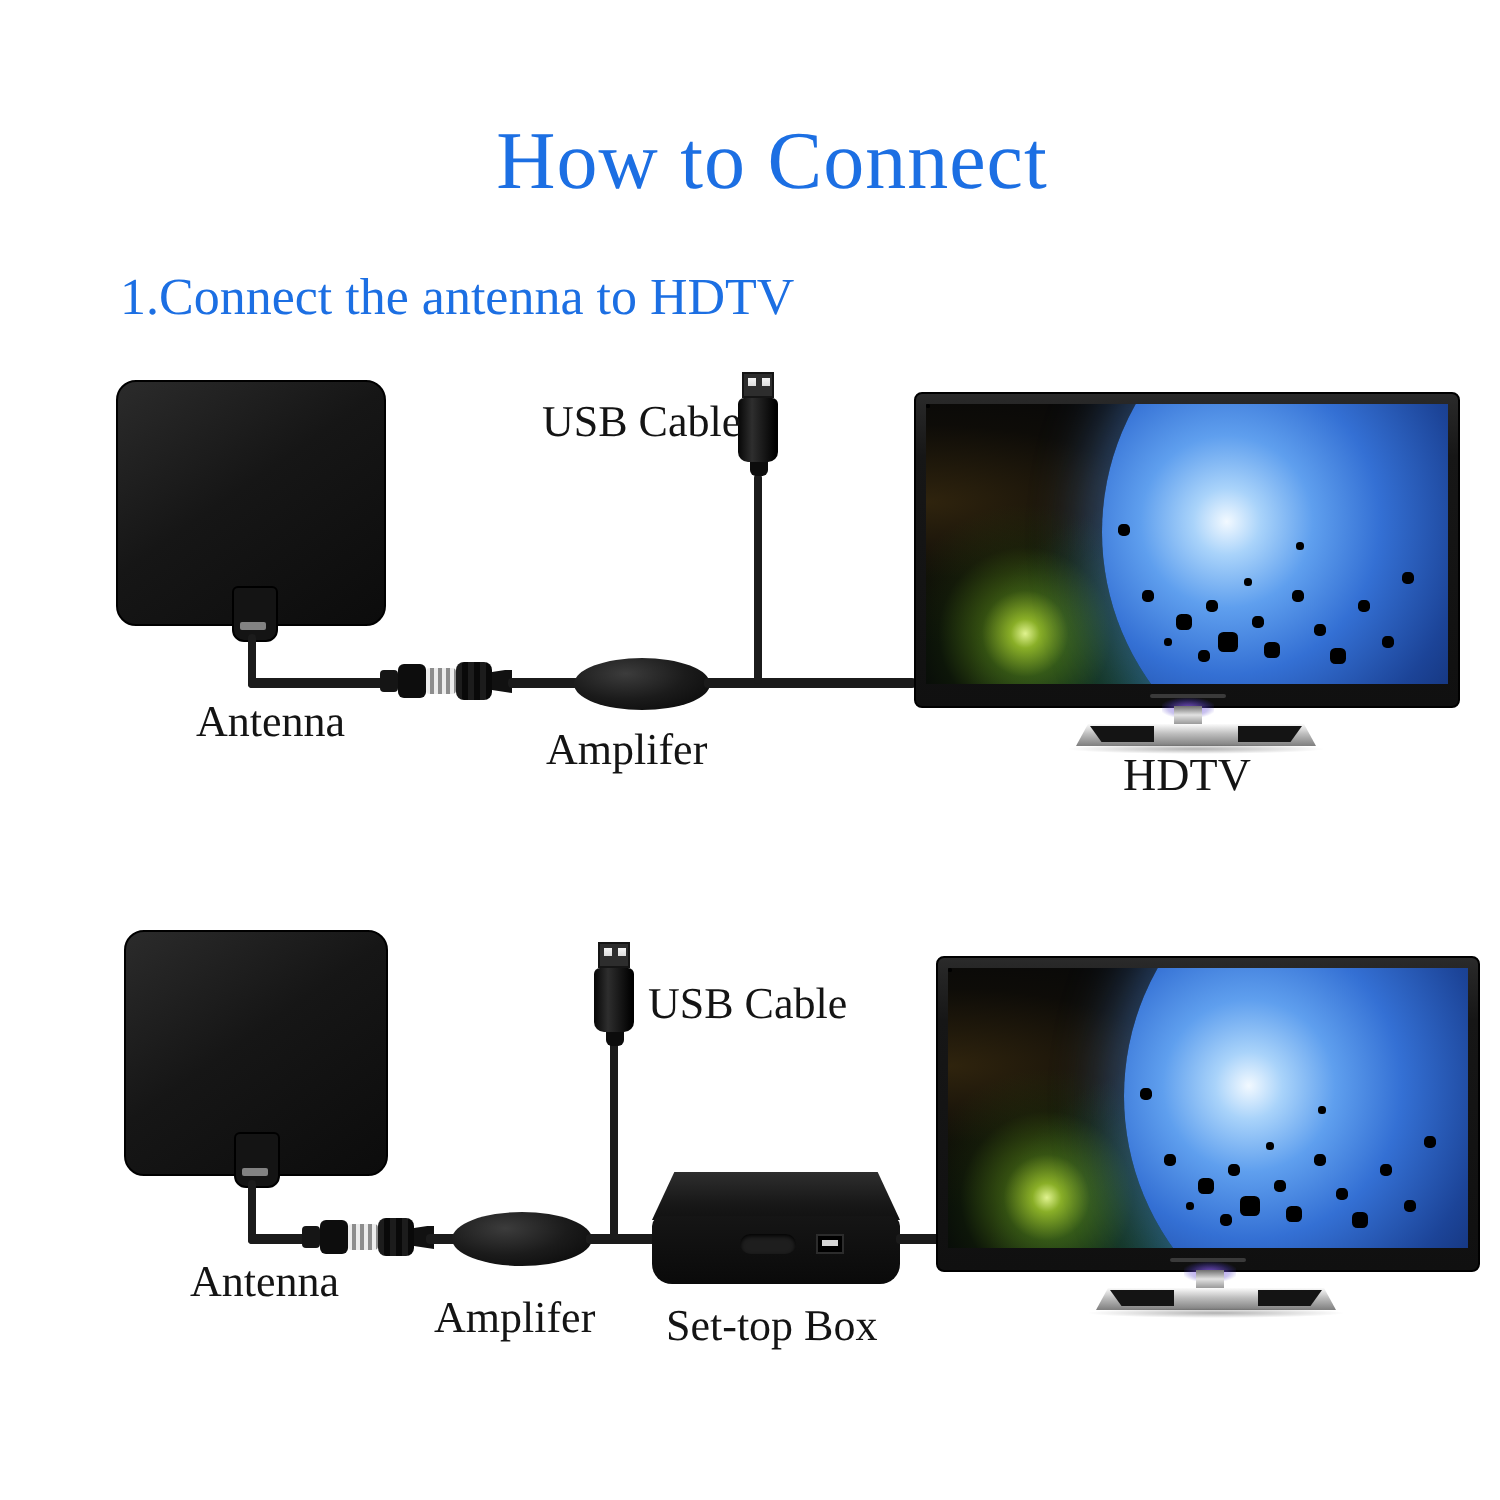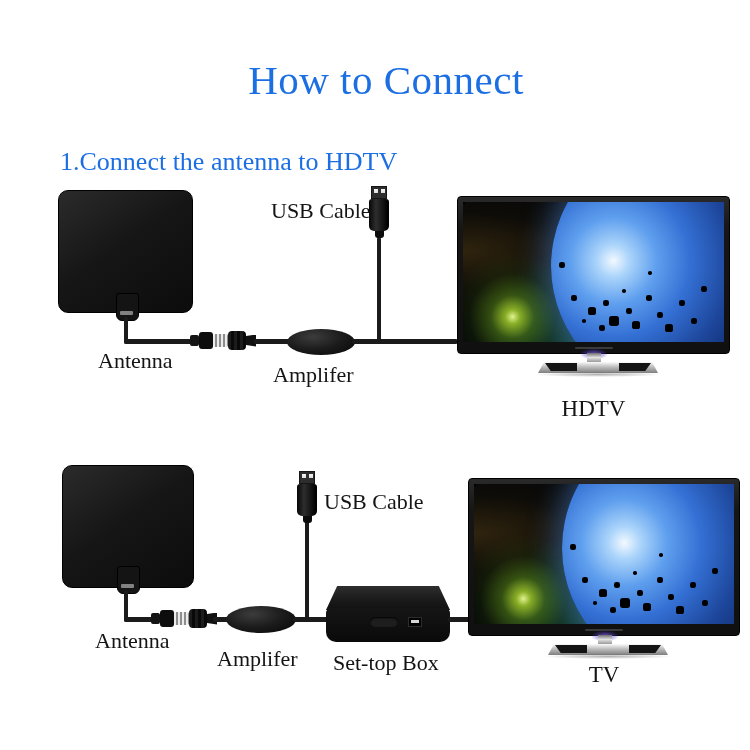--- a/index.html
+++ b/index.html
@@ -102,21 +102,21 @@
   .base-shadow{position:absolute;width:130px;height:5px;
       background:radial-gradient(ellipse at center, rgba(0,0,0,.30), rgba(0,0,0,0) 70%);}
 </style>
 </head>
 <body>
 
 <div id="page">
 
   <div class="title">How to Connect</div>
 
-  <div class="step-heading" style="top:147px;text-align:center;">1.Connect the antenna to HDTV</div>
+  <div class="step-heading" style="top:134px;text-align:center;">1.Connect the antenna to HDTV</div>
 
   <div class="antenna" style="left:38px;top:190px;width:133px;height:121px;"></div>
   <div class="ant-tab" style="left:96px;top:293px;"></div>
 
   <div class="cable-v" style="left:104px;top:317px;height:27px;"></div>
   <div class="cable-h" style="left:104px;top:339px;width:70px;"></div>
 
   <div class="connector" style="left:170px;top:331px;">
     <div class="cx1"></div>
     <div class="cx2"></div>
@@ -146,21 +146,21 @@
       <div class="rocks"></div>
     </div>
   </div>
   <div class="led" style="left:561px;top:349px;"></div>
   <div class="neck" style="left:567px;top:353px;"></div>
   <div class="base" style="left:518px;top:362px;">
     <div class="base-dark-l"></div>
     <div class="base-dark-r"></div>
   </div>
   <div class="base-shadow" style="left:513px;top:372px;"></div>
-  <div class="device-label" style="left:437px;top:396px;width:273px;">HDTV</div>
+  <div class="device-label" style="left:437px;top:375px;width:273px;">HDTV</div>
 
 
   <div class="antenna" style="left:42px;top:465px;width:130px;height:121px;"></div>
   <div class="ant-tab" style="left:97px;top:566px;"></div>
 
   <div class="cable-v" style="left:104px;top:590px;height:32px;"></div>
   <div class="cable-h" style="left:104px;top:617px;width:30px;"></div>
 
   <div class="connector" style="left:131px;top:609px;">
     <div class="cx1"></div>
@@ -201,15 +201,14 @@
       <div class="rocks"></div>
     </div>
   </div>
   <div class="led" style="left:572px;top:631px;"></div>
   <div class="neck" style="left:578px;top:635px;"></div>
   <div class="base" style="left:528px;top:644px;">
     <div class="base-dark-l"></div>
     <div class="base-dark-r"></div>
   </div>
   <div class="base-shadow" style="left:523px;top:654px;"></div>
-  <div class="device-label" style="left:448px;top:662px;width:272px;">TV</div>
 
 </div>
 
 </body></html>

